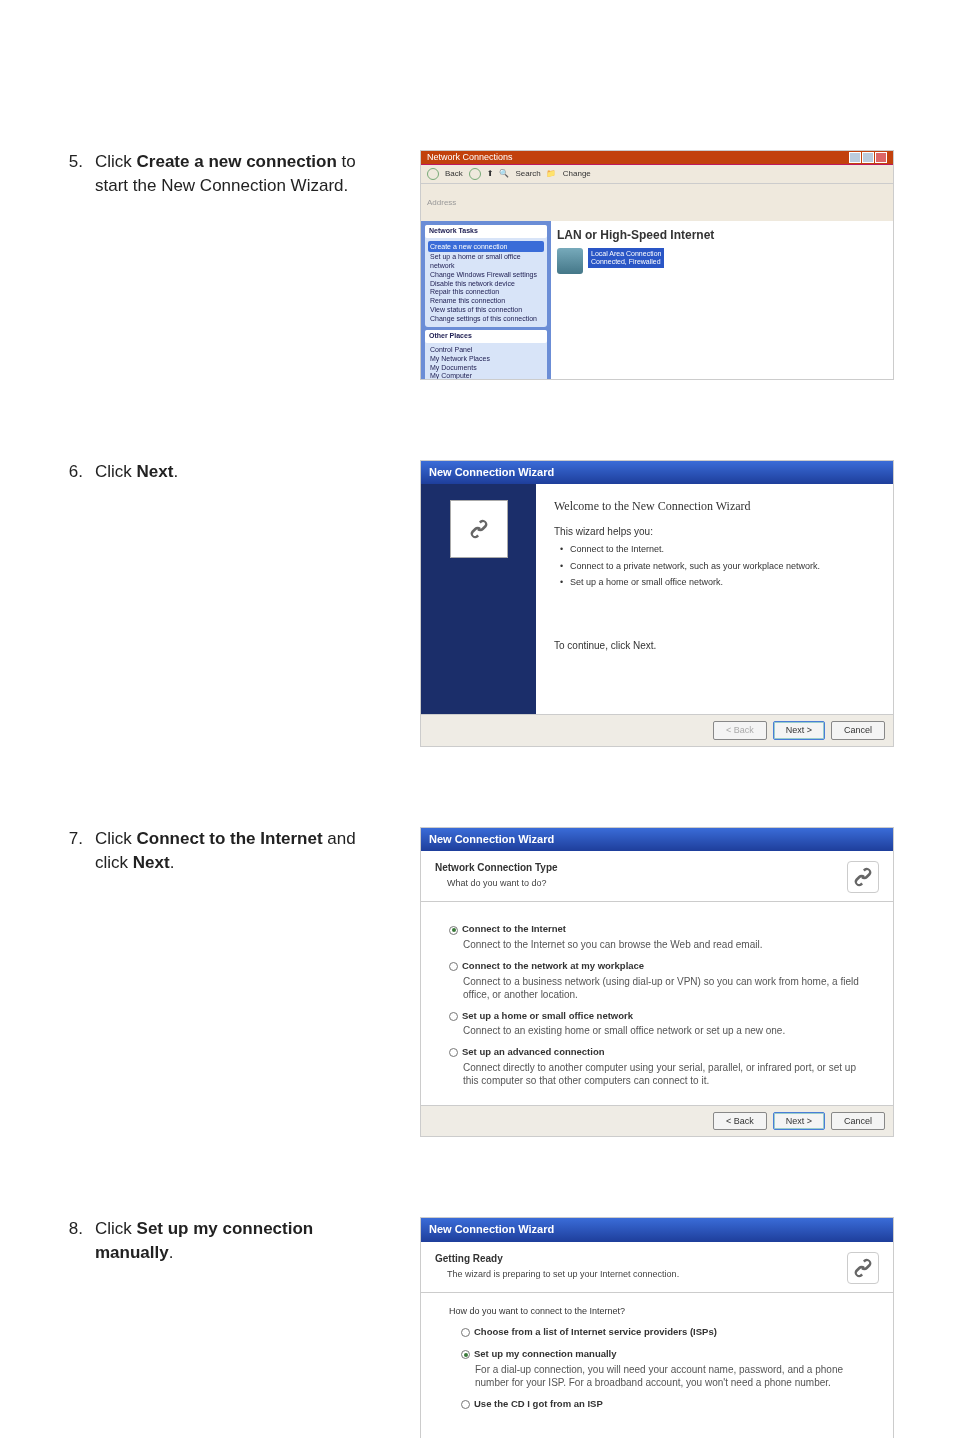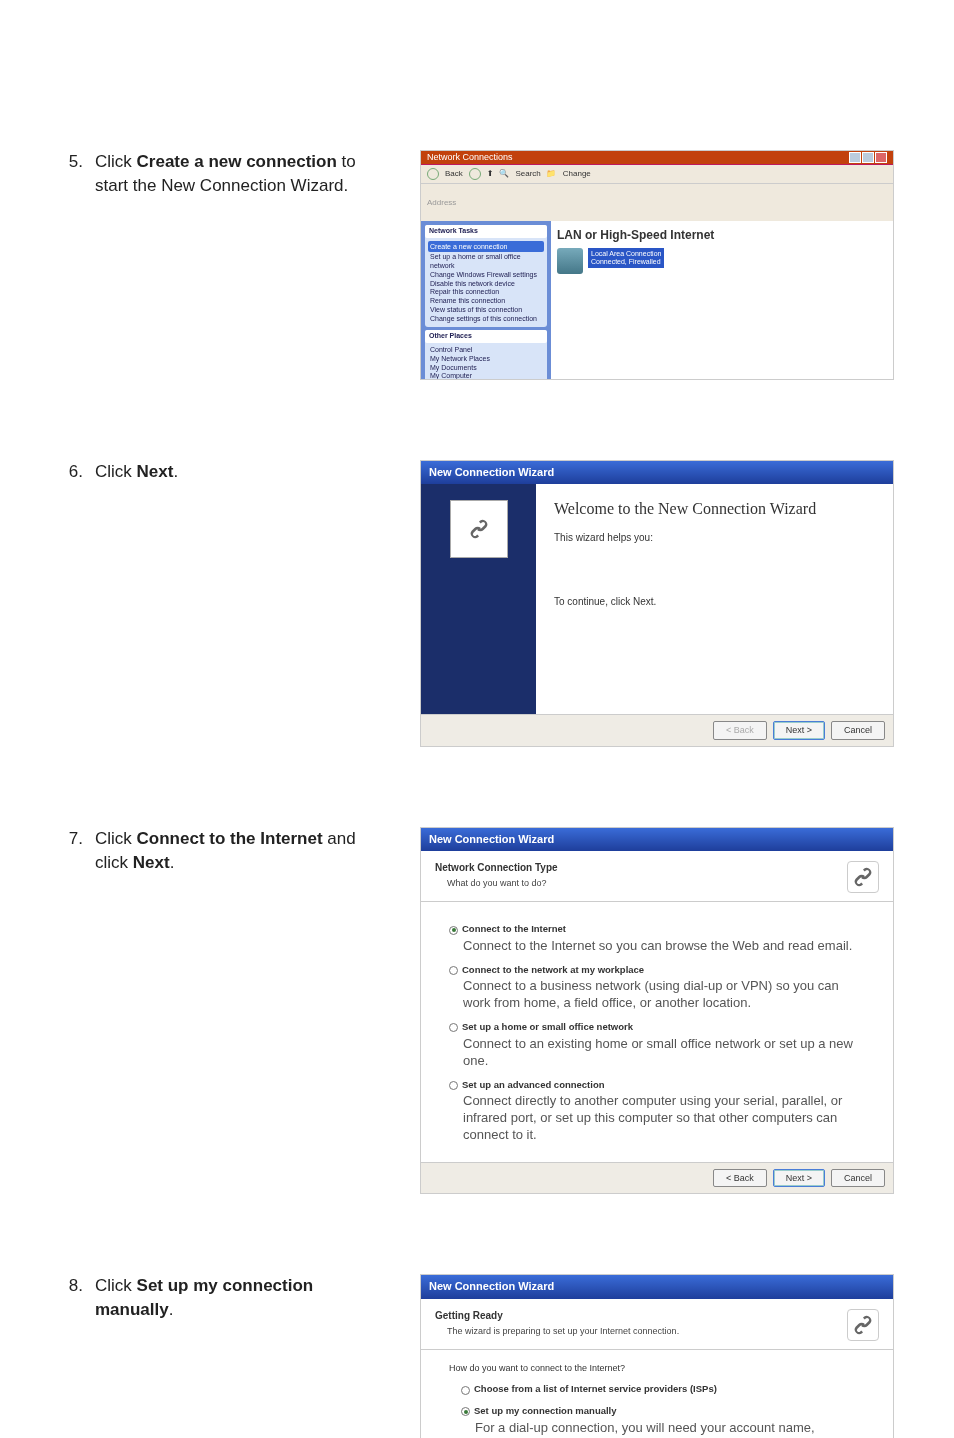--- a/index.html
+++ b/index.html
@@ -66,35 +66,35 @@
   .wiz-title { background:linear-gradient(#3a6cd8,#1e3e9b); color:#fff; font-weight:bold; padding:4px 8px; font-size:11px; }
   .wiz-foot { background:#efece5; padding:6px 8px; display:flex; justify-content:flex-end; gap:6px; border-top:1px solid #ccc; }
   .wbtn { border:1px solid #888; background:#f4f4f4; padding:2px 12px; font-size:9px; border-radius:2px;text-align:center; }
   .wbtn.primary { border:1px solid #4a7dd6; box-shadow:0 0 0 1px #9cc inset; }
 
   
   .w6-body { display:flex; height:230px; }
   .w6-left { width:115px; background:#1b2e6a; display:flex; align-items:flex-start; justify-content:center; padding-top:16px; }
   .w6-iconbox { width:58px; height:58px; background:#fff; border:1px solid #aaa; display:flex; align-items:center; justify-content:center; }
   .w6-right { flex:1; padding:14px 18px; font-size:10px; color:#333; }
-  .w6-h { font-family: Georgia, serif; font-size:16px; margin-bottom:10px; }
+  .w6-h { font-family: Georgia, serif; font-size:12px; margin-bottom:10px; }
   .w6-right ul { list-style:none; padding-left:6px; }
   .w6-right li { margin:4px 0; padding-left:10px; position:relative; font-size:9px; }
   .w6-right li:before { content:"•"; position:absolute; left:0; }
   .w6-cont { margin-top:50px; font-size:10px; }
 
   
   .wiz-header { background:#fff; padding:10px 14px 8px 14px; border-bottom:1px solid #ccc; display:flex; justify-content:space-between; align-items:flex-start; }
   .wiz-header .hd-t { font-weight:bold; font-size:10px; }
   .wiz-header .hd-s { font-size:9px; color:#444; margin-left:12px; margin-top:2px; }
   .wiz-header .hd-icon { width:32px; height:32px; background:#fff; border:1px solid #ccc; border-radius:4px; display:flex; align-items:center; justify-content:center; }
   .wiz-content { padding:12px 28px 18px 28px; background:#fff; font-size:9px; color:#333; }
   .opt { margin:8px 0 2px 0; }
   .opt-label { font-weight:bold; font-size:9.5px; }
-  .opt-desc { font-size:13px; color:#555; margin-left:14px; margin-top:1px; line-height:1.3; }
+  .opt-desc { font-size:10px; color:#555; margin-left:14px; margin-top:1px; line-height:1.3; }
   .radio { display:inline-block; width:9px; height:9px; border:1px solid #777; border-radius:50%; margin-right:4px; vertical-align:middle; position:relative; }
   .radio.sel:after { content:""; position:absolute; inset:1.5px; background:#3a7a3a; border-radius:50%; }
 
   .chain-icon { width:22px; height:22px; }
 </style>
 </head>
 <body>
 
 <div class="row">
   <div class="instr">
@@ -172,20 +172,25 @@
       <div class="w6-left">
         <div class="w6-iconbox">
             <svg class="chain-icon" viewBox="0 0 24 24">
               <path fill="#666" d="M10 13a5 5 0 0 0 7 0l3-3a5 5 0 0 0-7-7l-1 1 2 2 1-1a2 2 0 1 1 3 3l-3 3a2 2 0 0 1-3 0zm4-2a5 5 0 0 0-7 0l-3 3a5 5 0 0 0 7 7l1-1-2-2-1 1a2 2 0 1 1-3-3l3-3a2 2 0 0 1 3 0z"></path>
             </svg>
           </div>
       </div>
       <div class="w6-right">
         <div class="w6-h">Welcome to the New Connection Wizard</div>
         <div>This wizard helps you:</div>
+        <ul>
+          <li>Connect to the Internet.</li>
+          <li>Connect to a private network, such as your workplace network.</li>
+          <li>Set up a home or small office network.</li>
+        </ul>
         <div class="w6-cont">To continue, click Next.</div>
       </div>
     </div>
     <div class="wiz-foot">
       <span class="wbtn" style="color:#aaa">&lt; Back</span>
       <span class="wbtn primary">Next &gt;</span>
       <span class="wbtn">Cancel</span>
     </div>
   </div>
 </div>

